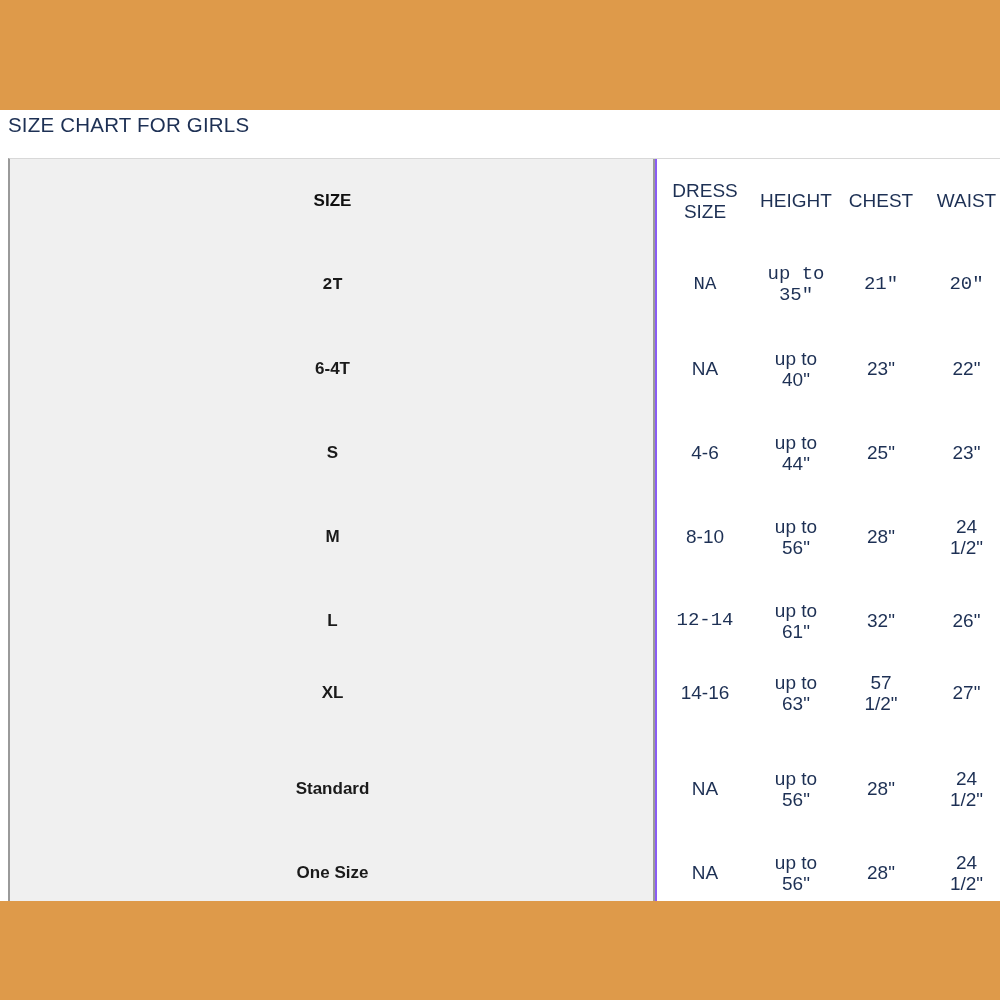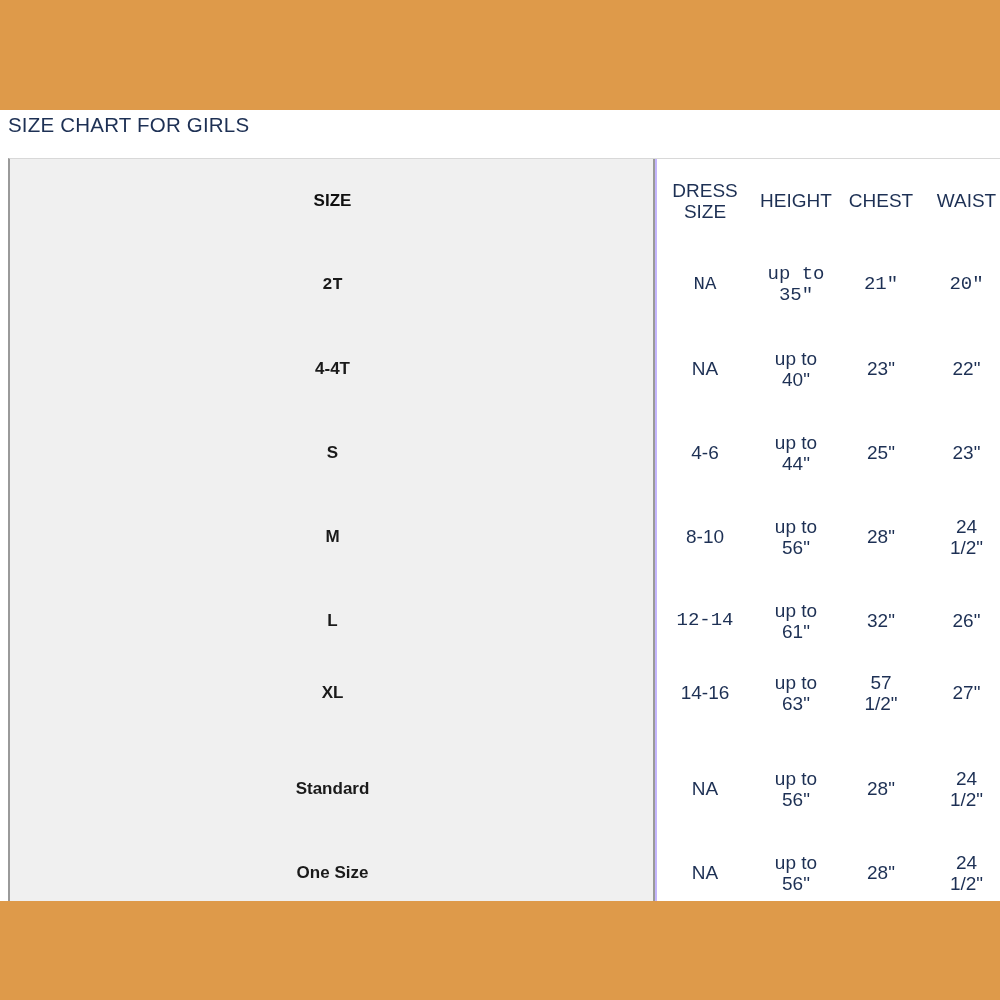--- a/index.html
+++ b/index.html
@@ -24,21 +24,21 @@
     color:#1d3054; letter-spacing:0.2px;
     white-space:nowrap;
   }
 
   
   #size-table {
     position:absolute; left:8px; top:158px;
     width:992px; height:743px;
     border-top:1px solid #d8d8d8;
     border-left:2px solid #9a9a9a;
-    background:#c4b5fd;
+    background:#8b5cf6;
     overflow:hidden;
   }
   #left-panel {
     position:absolute; left:0; top:0;
     width:645px; height:100%;
     background:#f0f0f0;
     border-right:2px solid #9a9a9a;
   }
   #right-panel {
     position:absolute; left:647px; top:0;
@@ -129,21 +129,21 @@
               <span>21"</span>
             </div>
           </div>
           <div class="cell data-cell c-waist" style="left: 913px;">
             <div>
               <span>20"</span>
             </div>
           </div>
         </div>
         <div class="row" style="top: 168px;">
-          <div class="cell size-cell">4-4T</div>
+          <div class="cell size-cell">6-4T</div>
           <div class="cell data-cell c-dress" style="left: 647px;">
             <div>
               <span>NA</span>
             </div>
           </div>
           <div class="cell data-cell c-height" style="left: 743px;">
             <div>
               <span>up to</span>
               <span>40"</span>
             </div>

